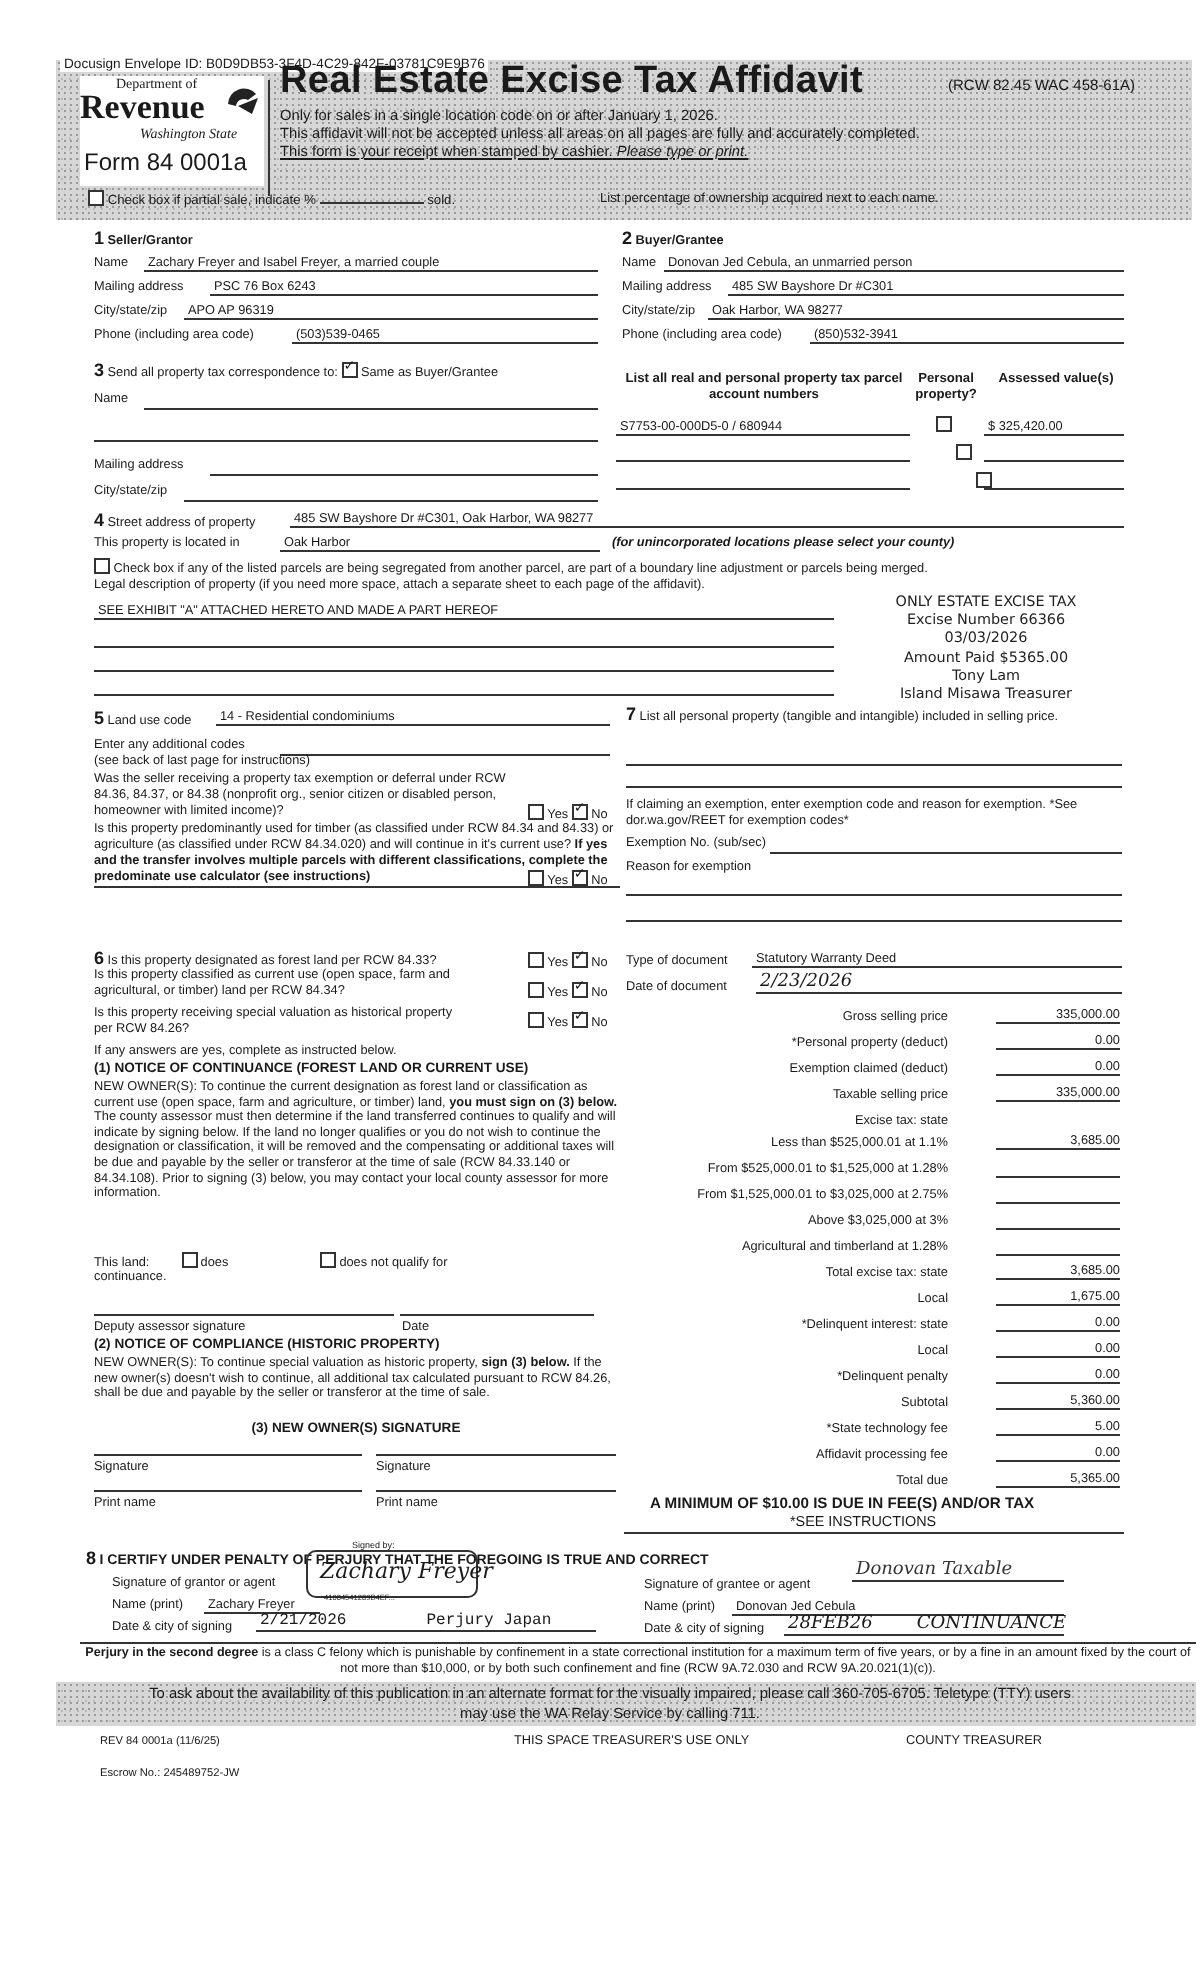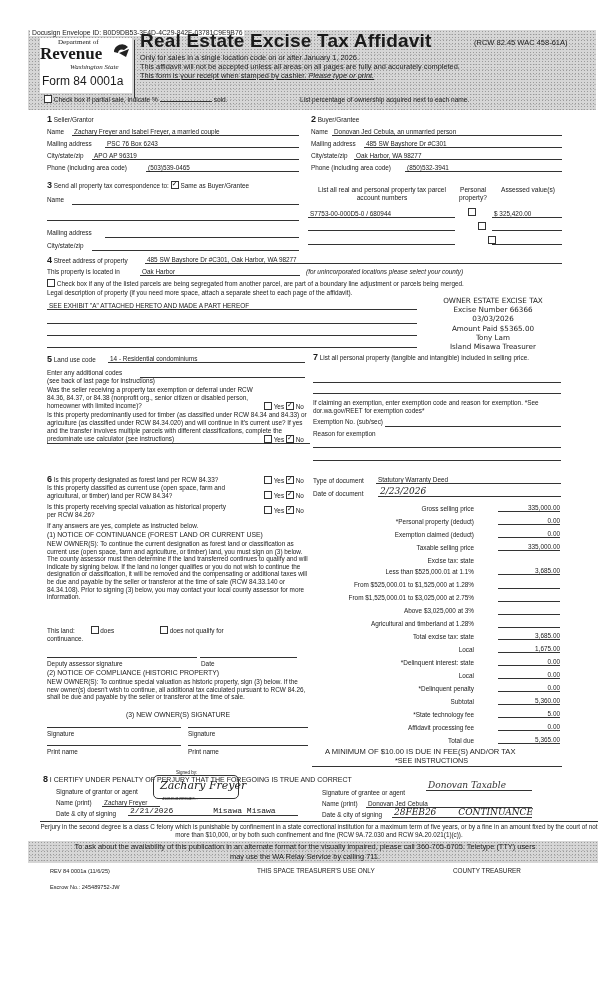--- a/index.html
+++ b/index.html
@@ -4,21 +4,21 @@
 <style>
   html, body { margin:0; padding:0; background:#ffffff; }
   body { width:600px; height:988px; position:relative; overflow:hidden; font-family:"Liberation Sans", sans-serif; color:#1a1a1a; font-size:6.4px; }
   .abs { position:absolute; }
   .noise { background-color:#d6d6d6; background-image:
       radial-gradient(#9a9a9a 0.6px, transparent 0.7px),
       radial-gradient(#bbbbbb 0.5px, transparent 0.6px);
     background-size:3px 3px, 4px 5px; background-position:0 0, 1px 2px; }
   .hl { border-bottom:1px solid #333; display:inline-block; }
   .num { font-weight:bold; font-size:9px; }
-  .b { font-weight:normal; }
+  .b { font-weight:bold; }
   .i { font-style:italic; }
   .cb { display:inline-block; width:6px; height:6px; border:1px solid #333; vertical-align:-1px; position:relative; background:#fff; }
   .cb.checked::after { content:"✓"; position:absolute; left:0; top:-3px; font-size:7px; line-height:9px; }
   .row { position:absolute; white-space:nowrap; }
   .fld { position:absolute; border-bottom:1px solid #333; white-space:nowrap; padding-left:2px; font-size:6.4px; }
   .hand { font-family:"DejaVu Serif", serif; font-style:italic; }
   .stamp { font-family:"DejaVu Sans", sans-serif; font-size:7.2px; text-align:center; line-height:9.2px; color:#222; }
   .amt { position:absolute; right:0; width:62px; border-bottom:1px solid #333; text-align:right; }
 </style>
 </head>
@@ -118,21 +118,21 @@
   <span class="cb"></span>
   <span>Check box if any of the listed parcels are being segregated from another parcel, are part of a boundary line adjustment or parcels being merged.</span>
 </div>
 <div class="row" style="left:47px;top:289px;">Legal description of property (if you need more space, attach a separate sheet to each page of the affidavit).</div>
 <div class="fld" style="left:47px;top:302px;width:368px;">SEE EXHIBIT "A" ATTACHED HERETO AND MADE A PART HEREOF</div>
 <div class="fld" style="left:47px;top:315px;width:368px;height:8px;"></div>
 <div class="fld" style="left:47px;top:327px;width:368px;height:8px;"></div>
 <div class="fld" style="left:47px;top:339px;width:368px;height:8px;"></div>
 
 <div class="abs stamp" style="left:420px;top:296px;width:146px;">
-  <div>OWNER ESTATE EXCISE TAX</div>
+  <div>ONLY ESTATE EXCISE TAX</div>
   <div>Excise Number 66366</div>
   <div>03/03/2026</div>
   <div>Amount Paid $5365.00</div>
   <div>Tony Lam</div>
   <div>Island Misawa Treasurer</div>
 </div>
 
 
 <div class="row" style="left:47px;top:354px;"><span class="num">5</span> <span>Land use code</span></div>
 <div class="fld" style="left:108px;top:355px;width:195px;">14 - Residential condominiums</div>
@@ -278,21 +278,21 @@
 
 <div class="abs" style="left:43px;top:774px;white-space:nowrap;"><span class="num">8</span> <span class="b" style="font-size:7px;">I CERTIFY UNDER PENALTY OF PERJURY THAT THE FOREGOING IS TRUE AND CORRECT</span></div>
 <div class="abs" style="left:153px;top:775px;width:84px;height:22px;border:1px solid #333;border-radius:5px;"></div>
 <div class="abs" style="left:175px;top:770px;font-size:4.5px;background:#fff;padding:0 1px;">Signed by:</div>
 <div class="row" style="left:56px;top:788px;">Signature of grantor or agent</div>
 <div class="abs hand" style="left:160px;top:779px;font-size:11px;">Zachary Freyer</div>
 <div class="abs" style="left:162px;top:797px;font-size:3.8px;">41084541289B4EF...</div>
 <div class="row" style="left:56px;top:799px;">Name (print)</div>
 <div class="fld" style="left:102px;top:799px;width:56px;">Zachary Freyer</div>
 <div class="row" style="left:56px;top:810px;">Date &amp; city of signing</div>
-<div class="fld" style="left:128px;top:806px;width:168px;font-family:'Liberation Mono',monospace;font-size:8px;"><span>2/21/2026</span><span style="display:inline-block;width:40px;"></span><span>Misawa Misawa</span></div>
+<div class="fld" style="left:128px;top:806px;width:168px;font-family:'Liberation Mono',monospace;font-size:8px;"><span>2/21/2026</span><span style="display:inline-block;width:40px;"></span><span>Perjury Japan</span></div>
 
 <div class="row" style="left:322px;top:789px;">Signature of grantee or agent</div>
 <div class="fld hand" style="left:426px;top:780px;width:104px;font-size:9px;color:#333;">Donovan Taxable</div>
 <div class="row" style="left:322px;top:800px;">Name (print)</div>
 <div class="fld" style="left:366px;top:800px;width:164px;">Donovan Jed Cebula</div>
 <div class="row" style="left:322px;top:811px;">Date &amp; city of signing</div>
 <div class="fld hand" style="left:392px;top:807px;width:138px;font-size:9px;"><span>28FEB26</span><span style="display:inline-block;width:22px;"></span><span>CONTINUANCE</span></div>
 
 
 <div class="abs" style="left:40px;top:821px;width:558px;border-top:1px solid #333;"></div>

